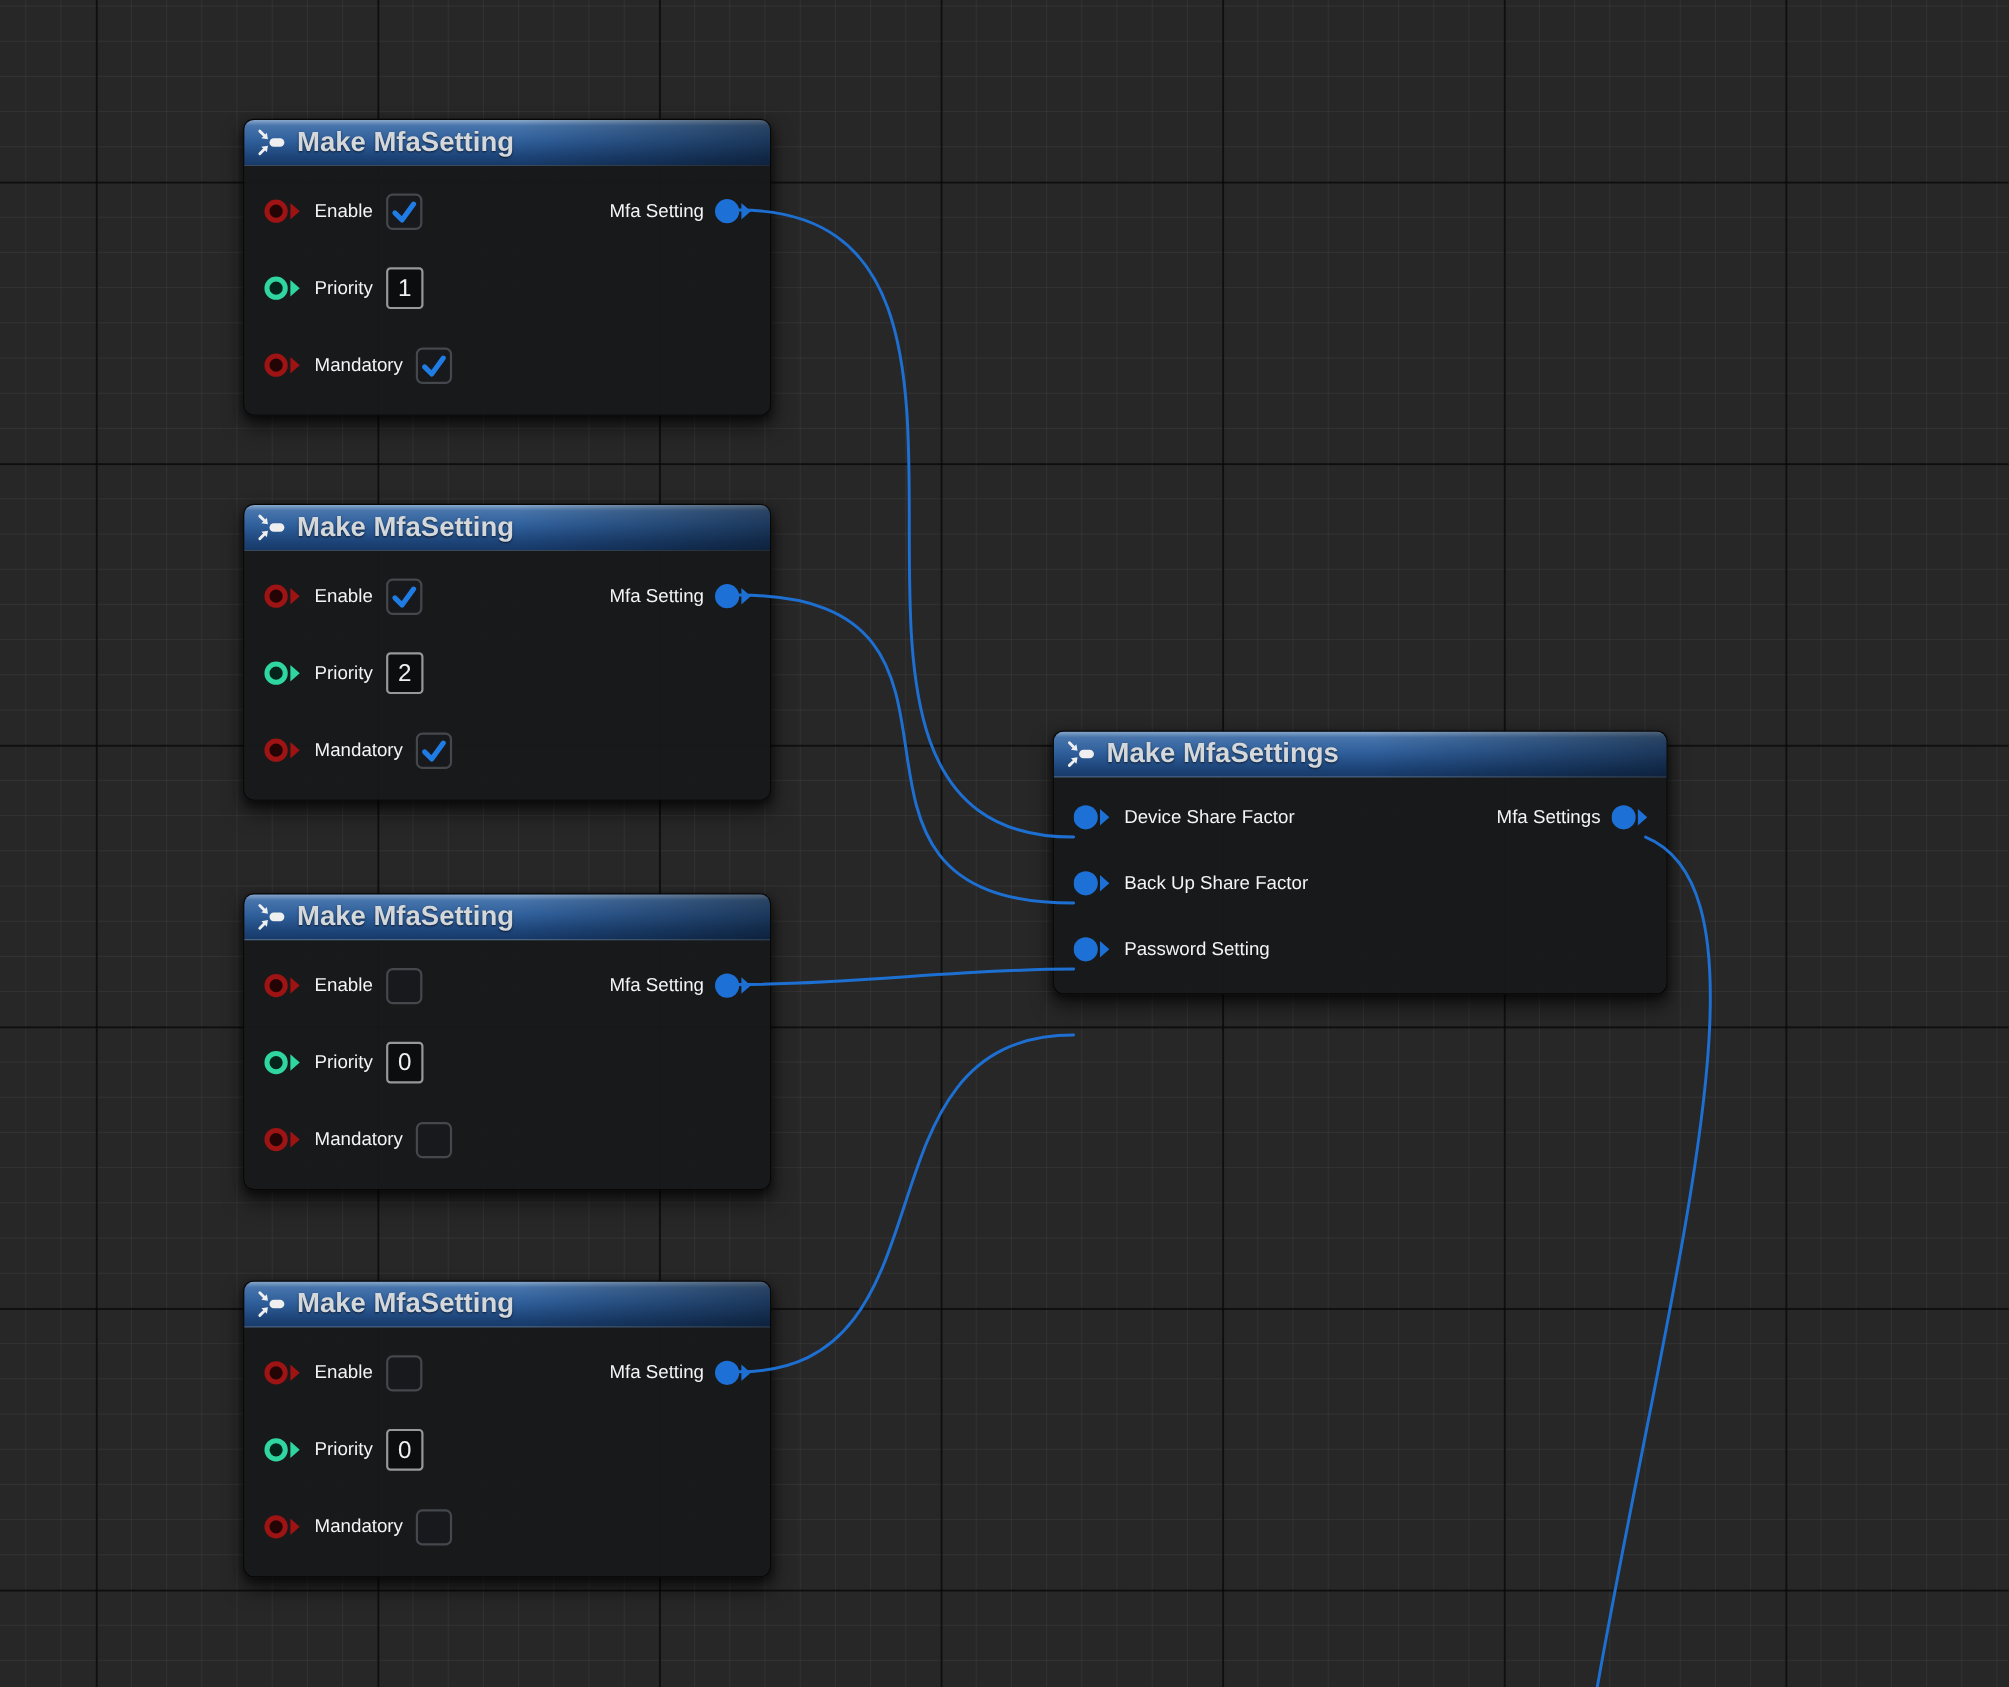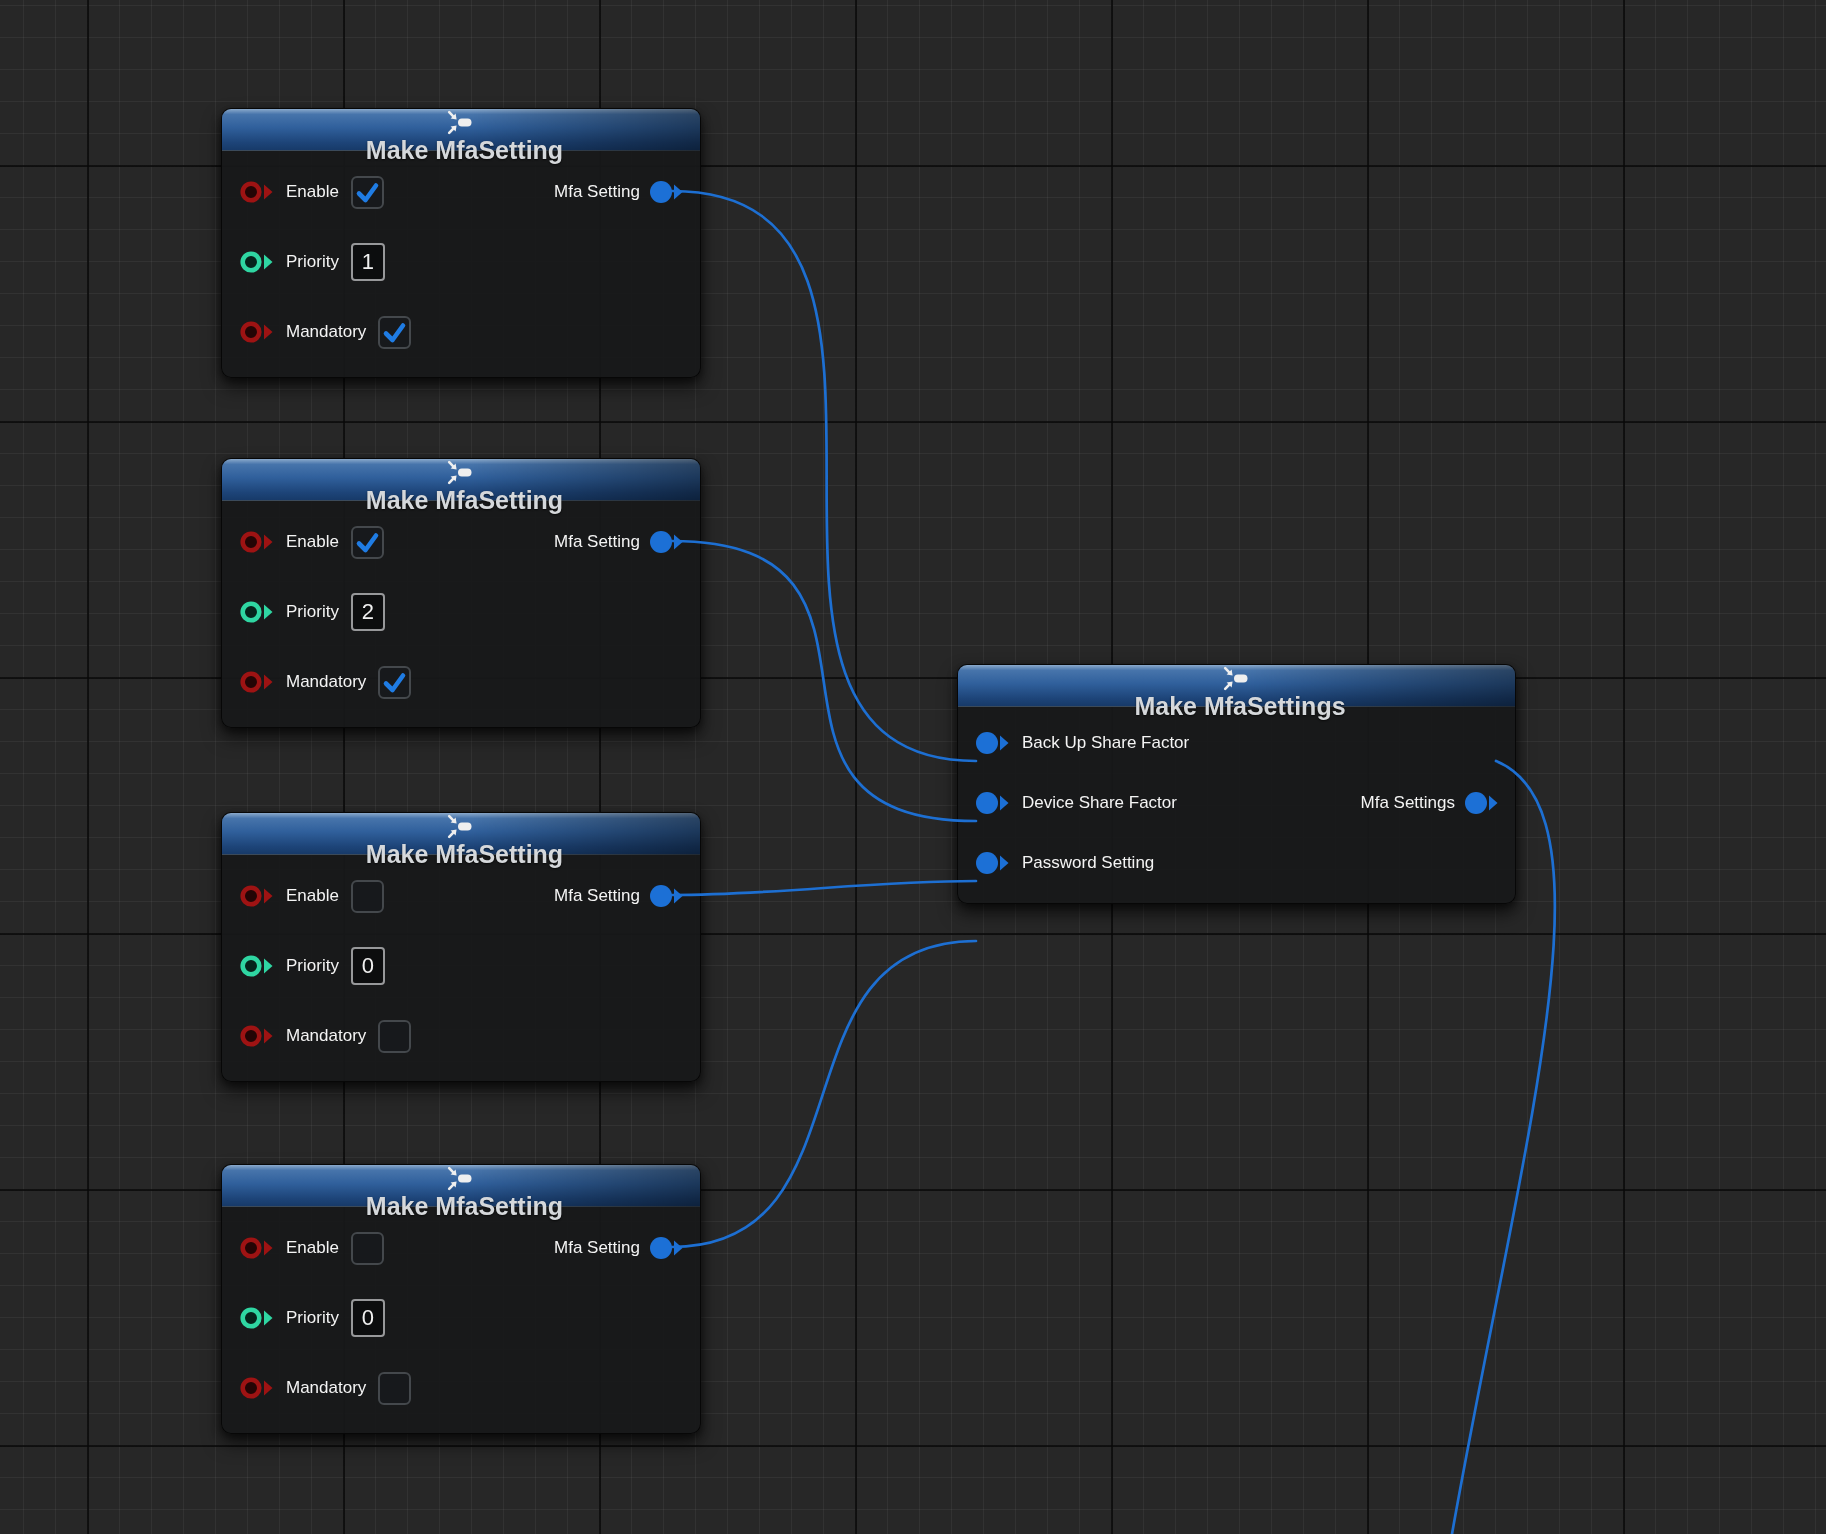--- a/index.html
+++ b/index.html
@@ -24,21 +24,20 @@
     border:1px solid rgba(5,5,5,.9);
     box-shadow:0 10px 18px rgba(0,0,0,.55),0 3px 8px rgba(0,0,0,.5);
   }
   .node-header{
     height:42px;border-radius:9px 9px 0 0;display:flex;align-items:center;
     padding:0 14px 0 11px;box-sizing:border-box;
     background:
       linear-gradient(90deg, rgba(0,0,0,0) 52%, rgba(0,0,0,.42) 100%),
       linear-gradient(180deg, #8aa9cb 0%, #4774ab 13%, #30609c 45%, #1d4478 82%, #173a69 100%);
     border-bottom:1px solid rgba(0,0,0,.55);
-    flex-direction:column;
   }
   .node-title{
     color:#d5d8db;font-size:25px;font-weight:700;margin-left:10px;
     text-shadow:0 1px 2px rgba(0,0,0,.65);white-space:nowrap;
   }
   .node-body{padding:6px 0 10px;}
   .pin-row{display:flex;align-items:center;justify-content:space-between;
     padding:0 16px 0 18px;box-sizing:border-box;}
   .node.small .pin-row{height:70px;}
   .node.big .pin-row{height:60px;}
@@ -363,48 +362,48 @@
   </div>
   <div class="node-body">
     <div class="pin-row">
       <div class="pin-left">
         <span class="pin">
             <svg width="34" height="24" viewBox="0 0 34 24">
               <circle cx="11" cy="12" r="11" fill="#1c70d6"></circle>
               <path d="M24 4.5 L32.5 12 L24 19.5 Z" fill="#1c70d6"></path>
             </svg>
           </span>
-        <span class="pin-label">Back Up Share Factor</span>
-      </div>
-    </div>
-    <div class="pin-row">
-      <div class="pin-left">
-        <span class="pin">
-            <svg width="34" height="24" viewBox="0 0 34 24">
-              <circle cx="11" cy="12" r="11" fill="#1c70d6"></circle>
-              <path d="M24 4.5 L32.5 12 L24 19.5 Z" fill="#1c70d6"></path>
-            </svg>
-          </span>
         <span class="pin-label">Device Share Factor</span>
       </div>
       <div class="pin-right">
         <span class="pin-label">Mfa Settings</span>
         <span class="pin">
             <svg width="34" height="24" viewBox="0 0 34 24">
               <circle cx="11" cy="12" r="11" fill="#1c70d6"></circle>
               <path d="M24 4.5 L32.5 12 L24 19.5 Z" fill="#1c70d6"></path>
             </svg>
           </span>
       </div>
     </div>
     <div class="pin-row">
       <div class="pin-left">
         <span class="pin">
             <svg width="34" height="24" viewBox="0 0 34 24">
               <circle cx="11" cy="12" r="11" fill="#1c70d6"></circle>
               <path d="M24 4.5 L32.5 12 L24 19.5 Z" fill="#1c70d6"></path>
             </svg>
           </span>
+        <span class="pin-label">Back Up Share Factor</span>
+      </div>
+    </div>
+    <div class="pin-row">
+      <div class="pin-left">
+        <span class="pin">
+            <svg width="34" height="24" viewBox="0 0 34 24">
+              <circle cx="11" cy="12" r="11" fill="#1c70d6"></circle>
+              <path d="M24 4.5 L32.5 12 L24 19.5 Z" fill="#1c70d6"></path>
+            </svg>
+          </span>
         <span class="pin-label">Password Setting</span>
       </div>
     </div>
   </div>
 </div>
 
 </body></html>

